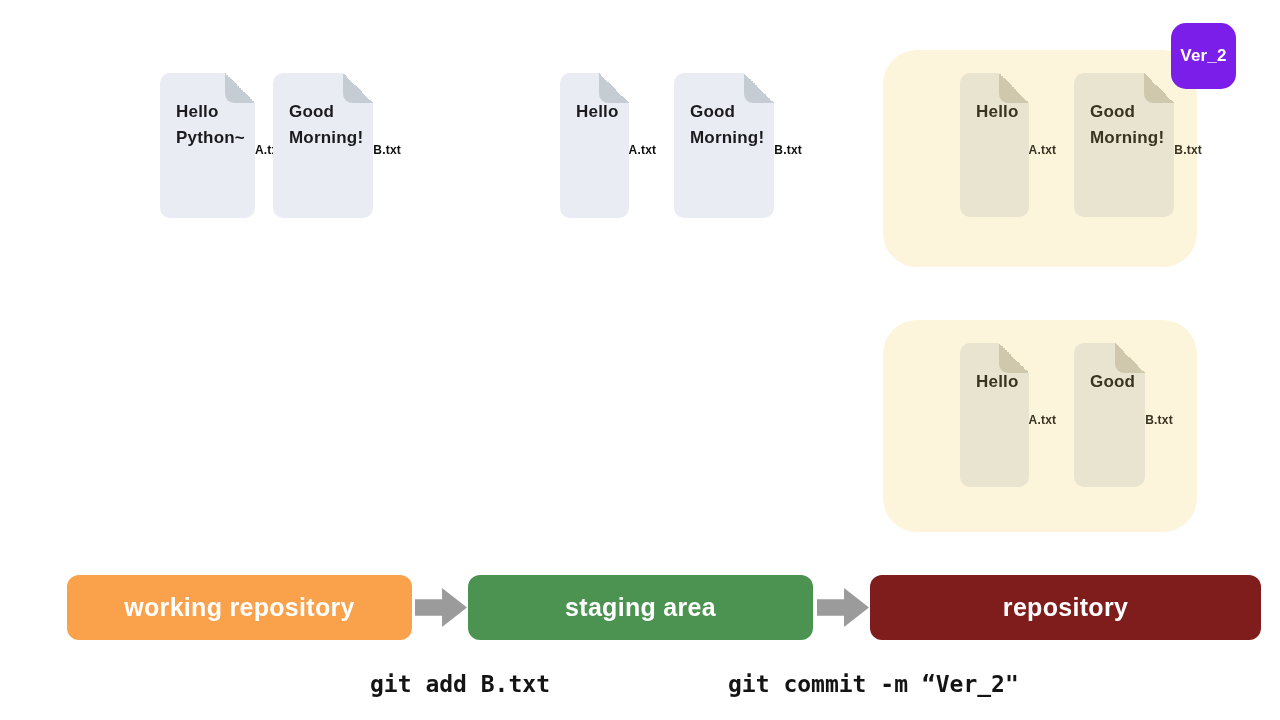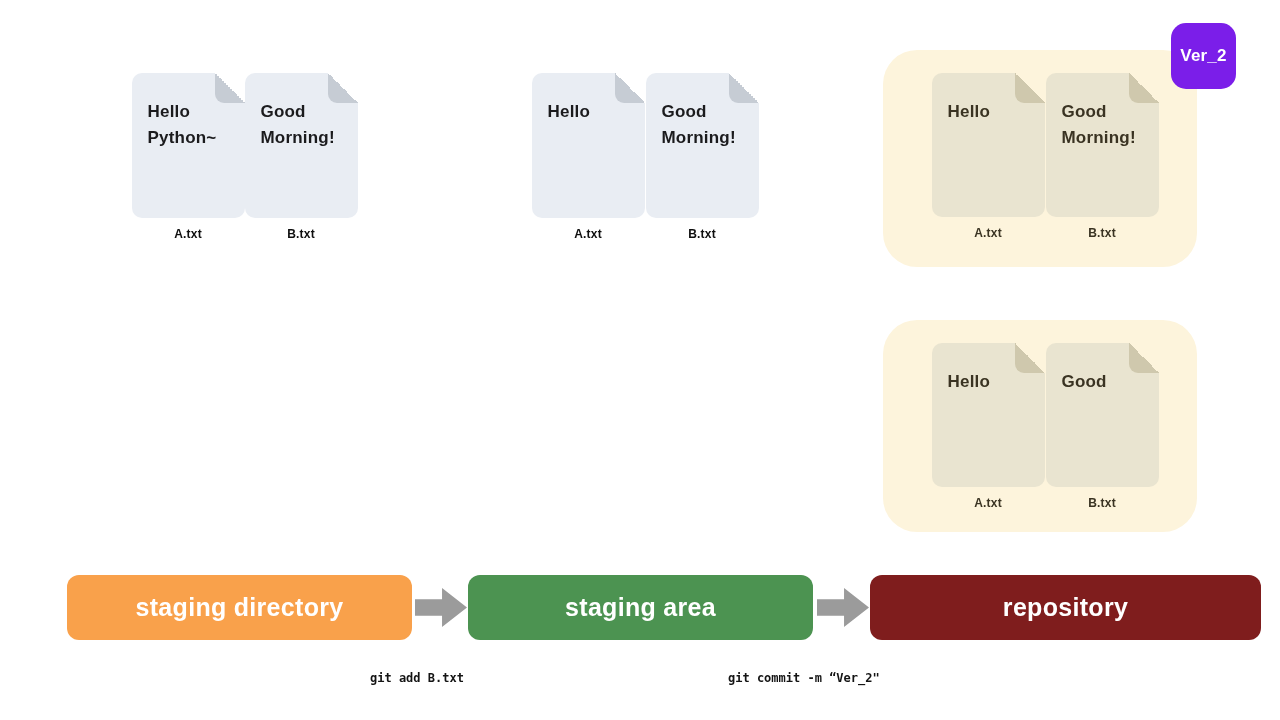--- a/index.html
+++ b/index.html
@@ -6,21 +6,21 @@
   html,body { width:1280px; height:720px; }
   body {
     background:#ffffff;
     font-family:"Liberation Sans", sans-serif;
     position:relative;
     overflow:hidden;
   }
   .stage { position:absolute; inset:0; width:1280px; height:720px; }
 
   
-  .doc-wrap { width:98px; display:flex; flex-direction:column; align-items:center;padding-left:42px; }
+  .doc-wrap { width:98px; display:flex; flex-direction:row; align-items:center;padding-left:42px; }
   .doc {
     position:relative;
     width:113px; height:145px;
     border-radius:10px;
   }
   .doc.gray  { background:#E9EDF3; }
   .doc.beige { background:#E9E4D0; height:144px; }
   .fold {
     position:absolute; top:0; right:0;
     width:30px; height:30px;
@@ -85,21 +85,21 @@
     background:#9B9B9B;
     clip-path:polygon(0 29%, 52% 29%, 52% 0, 100% 50%, 52% 100%, 52% 71%, 0 71%);
   }
   .arrow-1 { left:415px; }
   .arrow-2 { left:817px; }
 
   
   .cmd {
     position:absolute; top:671px;
     font-family:"DejaVu Sans Mono", monospace;
-    font-size:12px; font-weight:bold; color:#141414;
+    font-size:23px; font-weight:bold; color:#141414;
   }
   .cmd-add    { left:370px; }
   .cmd-commit { left:728px; }
 </style>
 </head>
 <body>
 
 <div class="stage">
 
   <div class="file-group group-wd">
@@ -172,21 +172,21 @@
       <div class="doc-wrap">
         <div class="doc beige">
           <span class="fold"></span>
           <div class="doc-content">Good</div>
         </div>
         <div class="doc-name brown">B.txt</div>
       </div>
     </div>
   </div>
 
-  <div class="flow-box box-wd">staging directory</div>
+  <div class="flow-box box-wd">working repository</div>
   <div class="flow-arrow arrow-1"></div>
   <div class="flow-box box-sa">staging area</div>
   <div class="flow-arrow arrow-2"></div>
   <div class="flow-box box-repo">repository</div>
 
   <div class="cmd cmd-add">git add B.txt</div>
   <div class="cmd cmd-commit">git commit -m “Ver_2"</div>
 
 </div>
 

